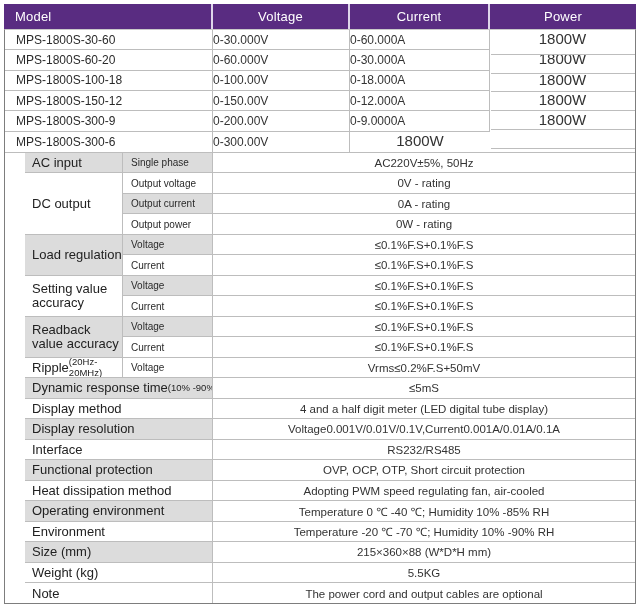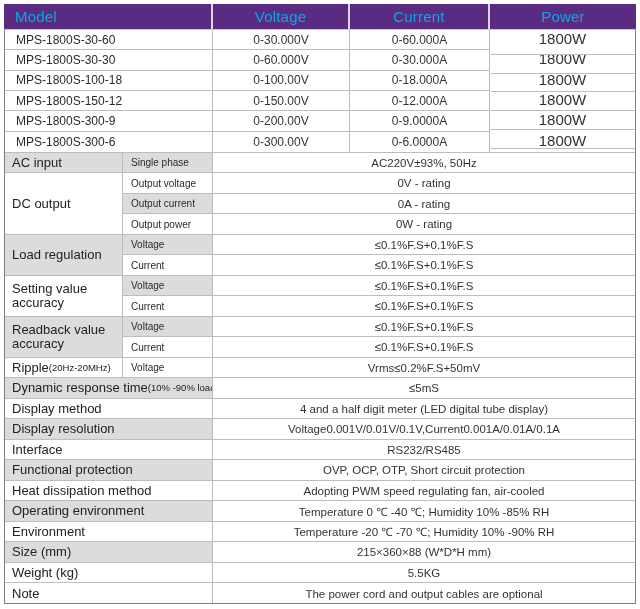--- a/index.html
+++ b/index.html
@@ -1,41 +1,41 @@
 <!DOCTYPE html>
 <html><head>
 <meta charset="utf-8">
 <style>
   html,body { margin:0; padding:0; background:#ffffff; }
   body { width:640px; height:609px; font-family:"Liberation Sans", sans-serif; -webkit-font-smoothing:antialiased; }
   .page { position:relative; width:640px; height:609px; box-sizing:border-box; padding:4px 4px 5px 4px; background:#fff; }
 
   
   .hdr { display:flex; height:25px; }
-  .hc { background:#592c81; color:#0ea5e9; font-size:15px; display:flex; align-items:center; justify-content:center; box-sizing:border-box; letter-spacing:.2px; }
+  .hc { background:#592c81; color:#ffffff; font-size:13px; display:flex; align-items:center; justify-content:center; box-sizing:border-box; letter-spacing:.2px; }
   .hc.c1 { width:209px; justify-content:flex-start; padding-left:11px; border-right:2px solid #ded6ea; }
   .hc.c2 { width:137px; border-right:2px solid #ded6ea; }
   .hc.c3 { width:140px; border-right:2px solid #ded6ea; }
   .hc.c4 { flex:1; }
 
   
   .bodywrap { box-sizing:border-box; height:575px; border:1px solid #7d7d7d; border-top:1px solid #c9c9c9; background:#fff; overflow:hidden; }
 
   
   .models { position:relative; display:grid; grid-template-columns:208px 137px 140px 1fr; grid-auto-rows:20.33px; }
   .m-cell { box-sizing:border-box; display:flex; align-items:center; color:#2a2a2a; border-bottom:1px solid #bdbdbd; overflow:hidden; }
   .m-name { font-size:12px; padding-left:11px; border-right:1px solid #bdbdbd; }
-  .m-val  { font-size:12px; justify-content:center; border-right:1px solid #bdbdbd; color:#333; }
+  .m-val  { font-size:12px; justify-content:flex-start; border-right:1px solid #bdbdbd; color:#333; }
   .m-pow  { font-size:15px; justify-content:center; align-items:flex-start; color:#333; border-bottom:none; }
   .pline  { position:absolute; left:486px; right:0; height:1px; background:#bdbdbd; }
 
   
   .specs { display:grid; grid-template-columns:118px 90px 1fr; grid-auto-rows:20.5px; border-top:1px solid #bdbdbd; }
   .s-lbl { grid-column:1; box-sizing:border-box; display:flex; align-items:center; padding-left:7px; font-size:13px; color:#222; line-height:1.1;
-           border-right:1px solid #bdbdbd; border-bottom:1px solid #bdbdbd; overflow:hidden; }
+           border-right:1px solid #bdbdbd; border-bottom:1px solid #bdbdbd; overflow:hidden;margin-left:20px; }
   .s-lbl.full { grid-column:1 / 3; white-space:nowrap; }
   .s-sub { grid-column:2; box-sizing:border-box; display:flex; align-items:center; padding-left:8px; font-size:10px; color:#2a2a2a;
            border-right:1px solid #bdbdbd; border-bottom:1px solid #bdbdbd; overflow:hidden; }
   .s-val { grid-column:3; box-sizing:border-box; display:flex; align-items:center; justify-content:center; font-size:11.5px; color:#333;
            border-bottom:1px solid #bdbdbd; overflow:hidden; }
   .g  { background:#dcdcdc; }
   .nb { border-bottom:none !important; }
   .paren { font-size:9.5px; }
 </style>
 </head>
@@ -56,21 +56,21 @@
         <div class="m-cell m-val">
           <span>0-30.000V</span>
         </div>
         <div class="m-cell m-val">
           <span>0-60.000A</span>
         </div>
         <div class="m-cell m-pow nb">
           <span>1800W</span>
         </div>
         <div class="m-cell m-name">
-          <span>MPS-1800S-30-30</span>
+          <span>MPS-1800S-60-20</span>
         </div>
         <div class="m-cell m-val">
           <span>0-60.000V</span>
         </div>
         <div class="m-cell m-val">
           <span>0-30.000A</span>
         </div>
         <div class="m-cell m-pow nb">
           <span>1800W</span>
         </div>
@@ -108,43 +108,40 @@
           <span>0-9.0000A</span>
         </div>
         <div class="m-cell m-pow nb">
           <span>1800W</span>
         </div>
         <div class="m-cell m-name nb">
           <span>MPS-1800S-300-6</span>
         </div>
         <div class="m-cell m-val nb">
           <span>0-300.00V</span>
-        </div>
-        <div class="m-cell m-val nb">
-          <span>0-6.0000A</span>
         </div>
         <div class="m-cell m-pow nb">
           <span>1800W</span>
         </div>
         <div class="pline" style="top: 23.8px;"></div>
         <div class="pline" style="top: 42.6px;"></div>
         <div class="pline" style="top: 61.4px;"></div>
         <div class="pline" style="top: 80.2px;"></div>
         <div class="pline" style="top: 99px;"></div>
         <div class="pline" style="top: 117.8px;"></div>
       </div>
     <div class="specs" id="specs">
         <div class="s-lbl g" style="grid-row: span 1;">
           <span>AC input</span>
         </div>
         <div class="s-sub g">
           <span>Single phase</span>
         </div>
         <div class="s-val">
-          <span>AC220V±93%, 50Hz</span>
+          <span>AC220V±5%, 50Hz</span>
         </div>
         <div class="s-lbl" style="grid-row: span 3;">
           <span>DC output</span>
         </div>
         <div class="s-sub">
           <span>Output voltage</span>
         </div>
         <div class="s-val">
           <span>0V - rating</span>
         </div>

